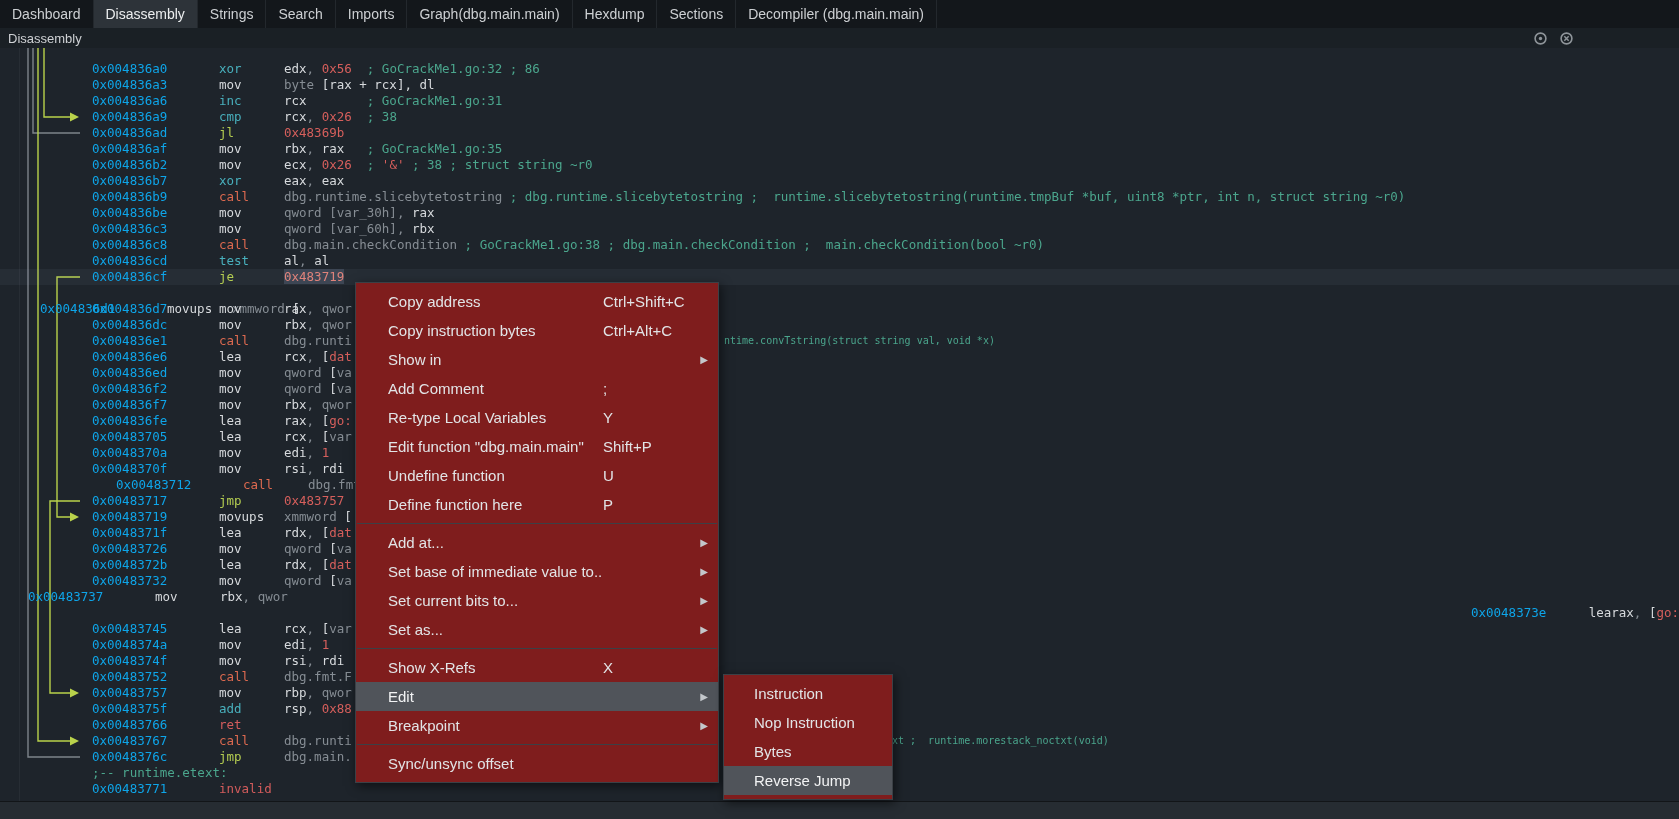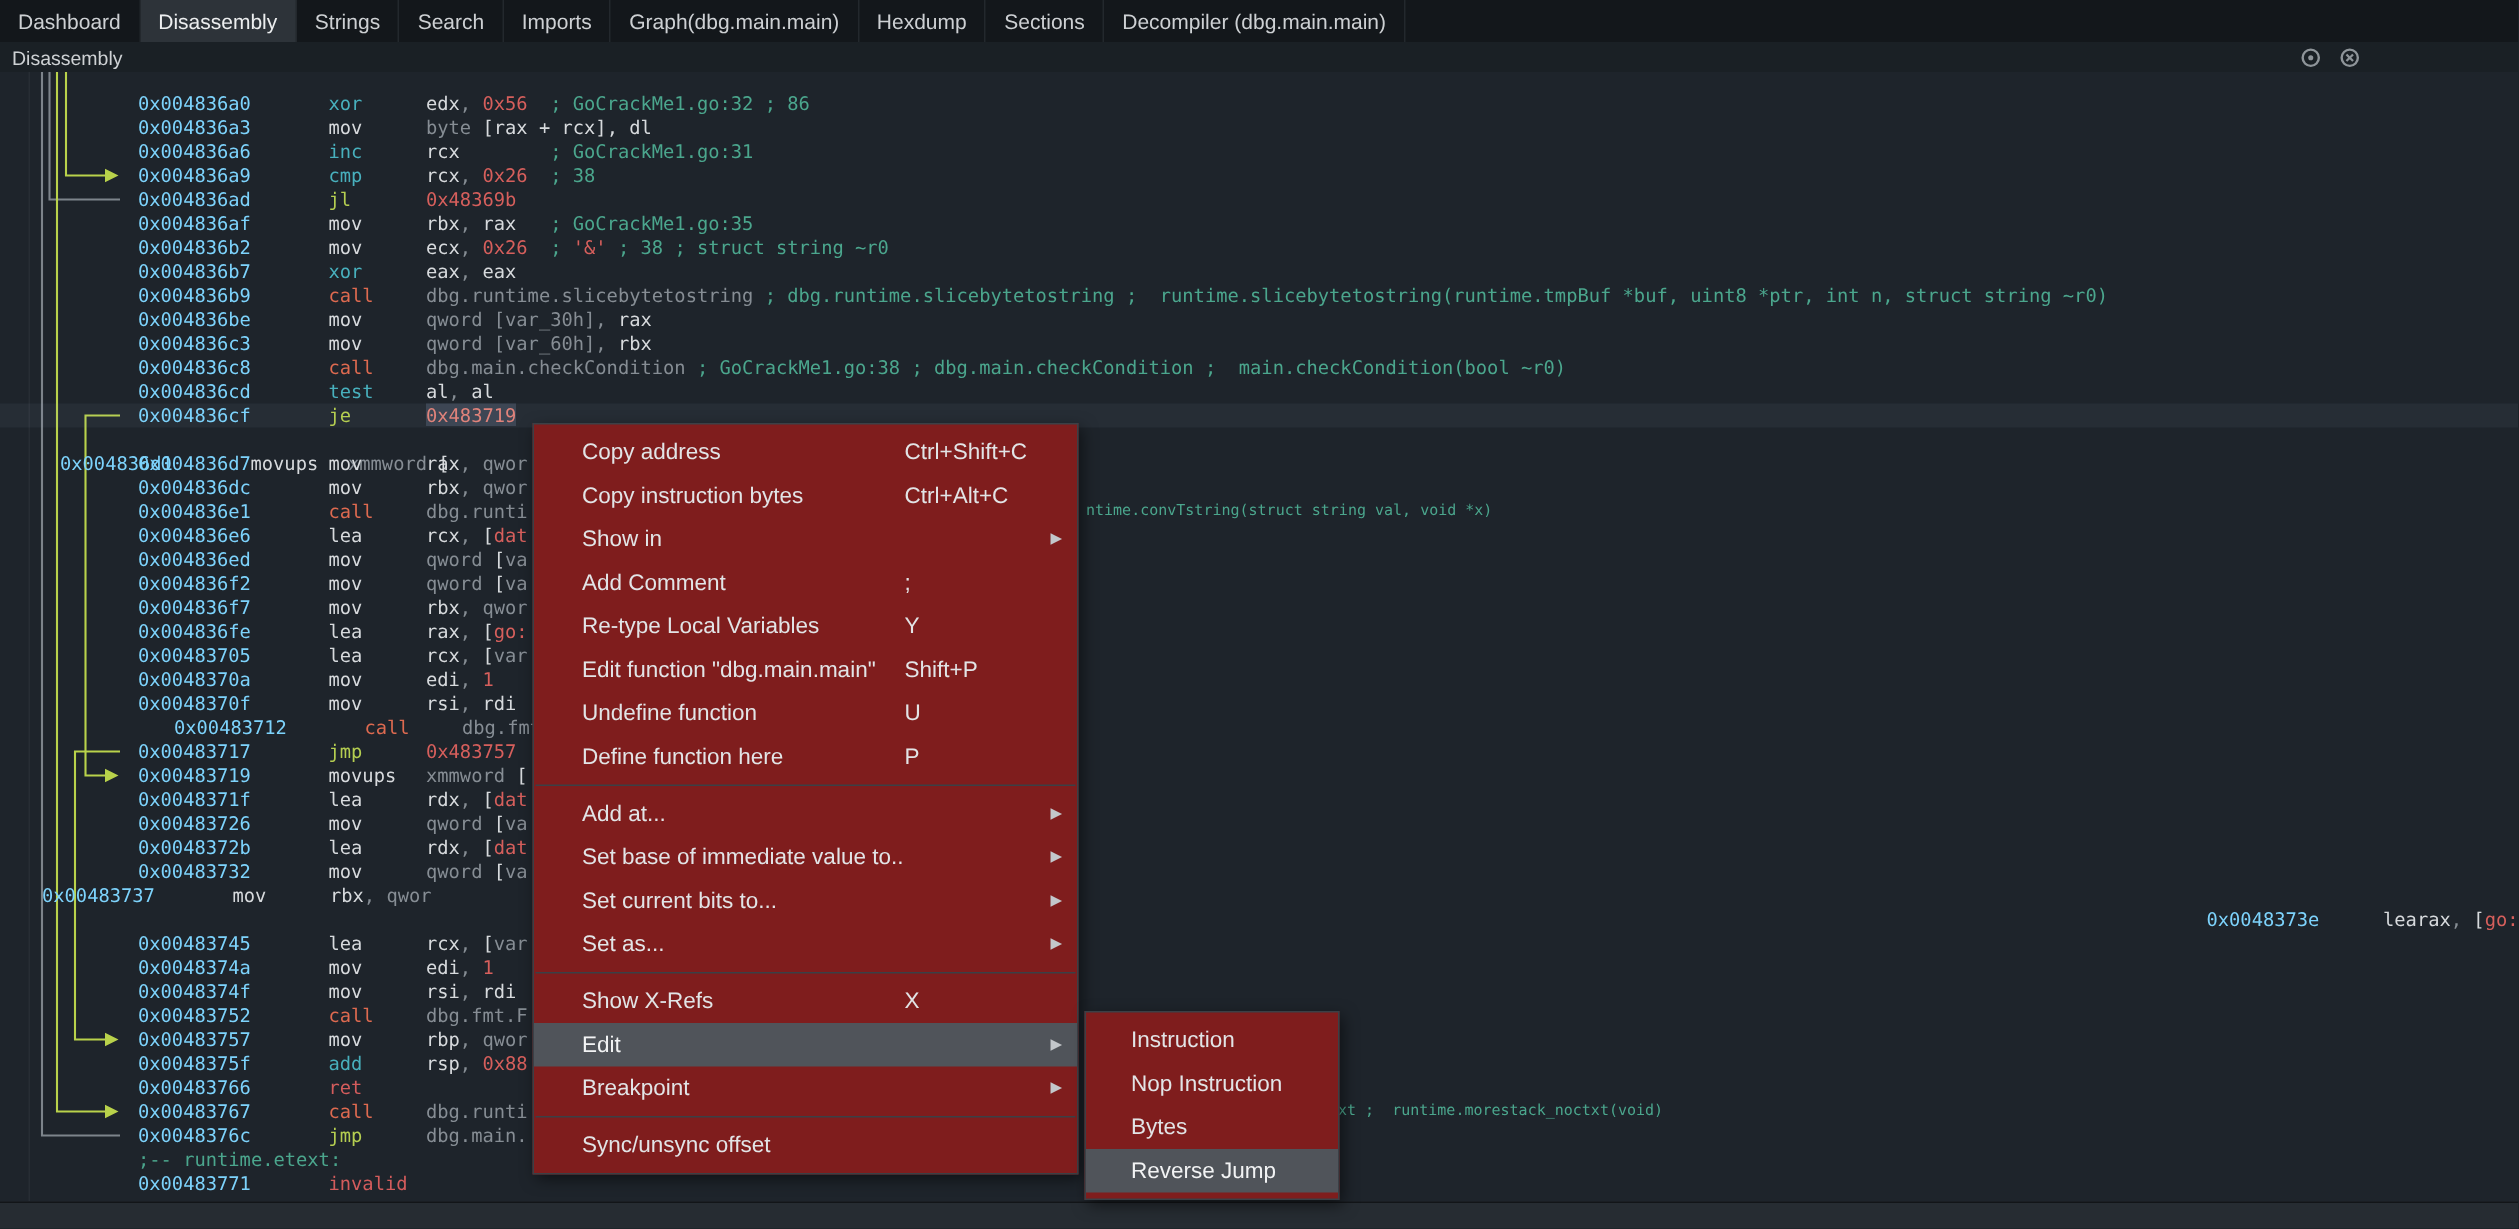--- a/index.html
+++ b/index.html
@@ -20,21 +20,21 @@
   .hdr-icons{margin-left:auto;margin-right:106px;display:flex;gap:13px;align-items:center;}
   .hdr-icons svg{display:block;}
 
   
   .content{position:absolute;left:0;top:48px;right:0;height:753px;background:#1e242b;overflow:hidden;}
   .gutterline{position:absolute;left:19px;top:0;bottom:0;width:1px;background:#272d34;}
   .rails{position:absolute;left:0;top:0;pointer-events:none;}
   .row{position:absolute;left:0;right:0;height:16px;line-height:16px;white-space:pre;
        font-family:"DejaVu Sans Mono",monospace;font-size:12.5px;padding-left:92px;}
   .row.hl{background:rgba(150,170,195,0.07);}
-  .addr{display:inline-block;width:127px;color:#7dd3fc;}
+  .addr{display:inline-block;width:127px;color:#0ea5e9;}
   .mn{display:inline-block;width:65px;}
   .m-cyan{color:#48b0bd}.m-w{color:#d7dadd}.m-call{color:#de6a50}
   .m-jmp{color:#b5ce51}.m-ret{color:#d35c5c}
   .t-w{color:#d7dadd}.t-g{color:#868d94}.t-i{color:#d65f5c}.t-c{color:#4ba68d}
   .t-isel{color:#e0837b;background:#3d4654;}
   .flagline{color:#4ba68d;}
   .frag{position:absolute;height:16px;line-height:16px;white-space:pre;
         font-family:"DejaVu Sans Mono",monospace;font-size:10px;}
 
   

